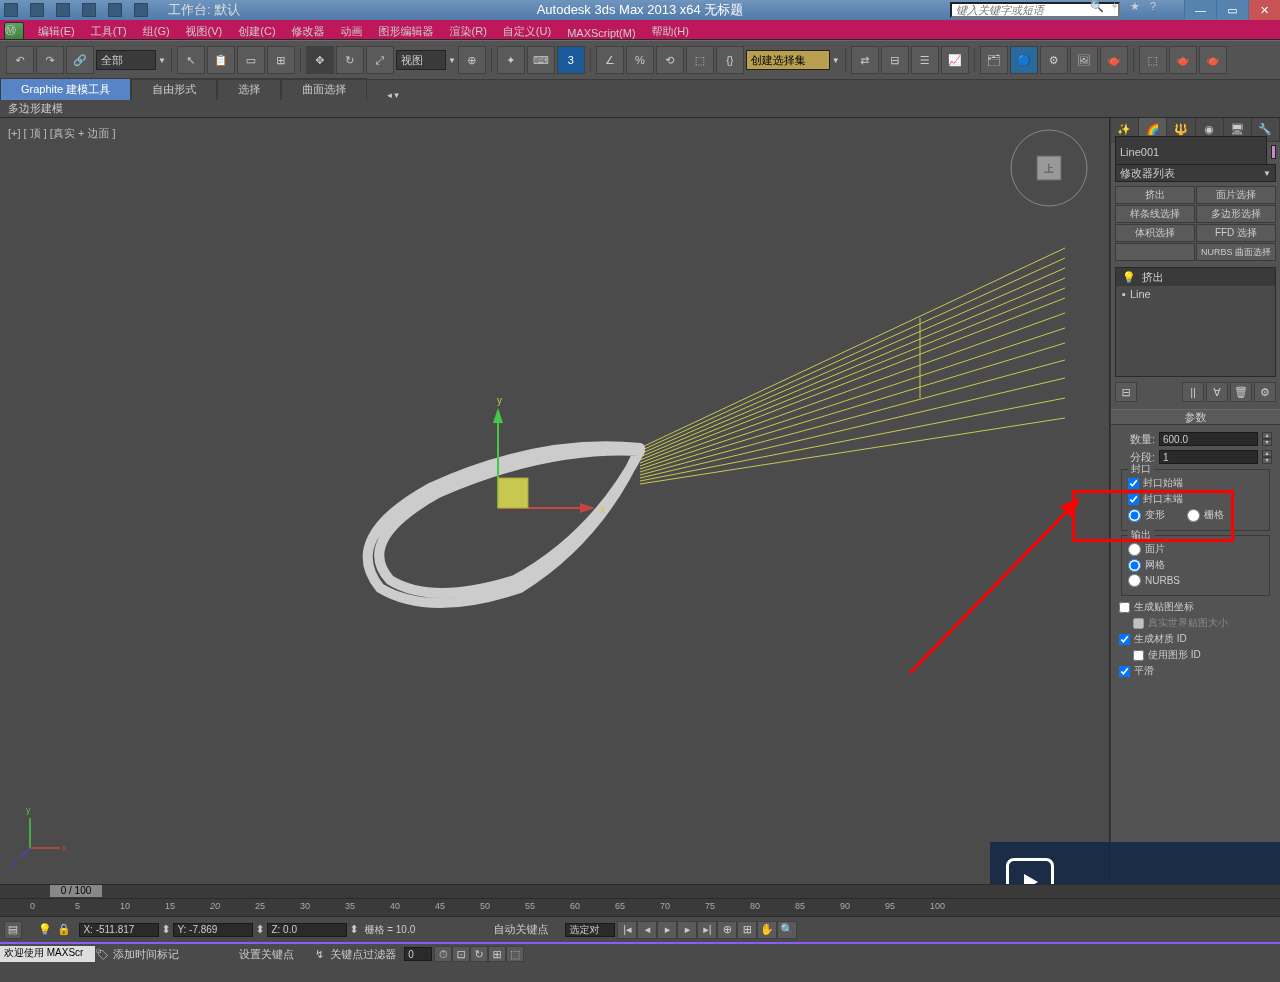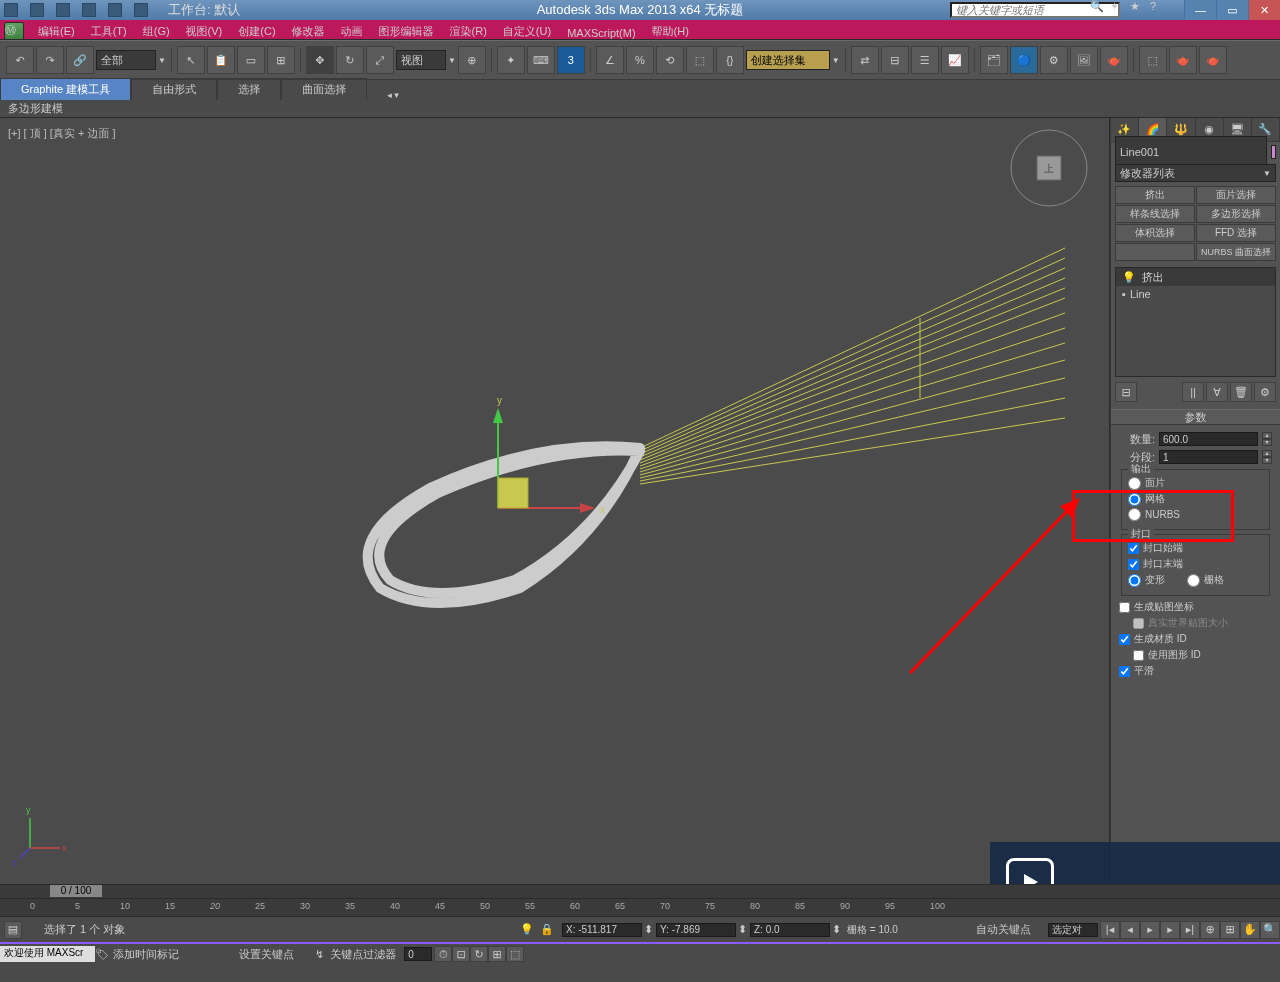--- a/index.html
+++ b/index.html
@@ -320,52 +320,52 @@
         <div class="param-row">
           <span class="param-label">分段:</span>
           <span class="spinner">1</span>
           <span class="spinner-btns">
               <span class="sp-btn">▴</span>
               <span class="sp-btn">▾</span>
             </span>
         </div>
 
         <div class="group-box">
-          <span class="group-title">输出</span>
-          <div class="radio-row">
-              <input type="radio" name="out" style="">
-              <span>面片</span>
-            </div>
-          <div class="radio-row">
-              <input type="radio" name="out" checked="" style="">
-              <span>网格</span>
-            </div>
-          <div class="radio-row">
-              <input type="radio" name="out" style="">
-              <span>NURBS</span>
-            </div>
-        </div>
-
-        <div class="group-box">
           <span class="group-title">封口</span>
           <div class="check-row">
               <input type="checkbox" checked="" style="">
               <span>封口始端</span>
             </div>
           <div class="check-row">
               <input type="checkbox" checked="" style="">
               <span>封口末端</span>
             </div>
           <div class="radio-row">
             <input type="radio" name="cap" checked="" style="">
               <span>变形</span>
             <span style="width:14px"></span>
             <input type="radio" name="cap" style="">
               <span>栅格</span>
           </div>
+        </div>
+
+        <div class="group-box">
+          <span class="group-title">输出</span>
+          <div class="radio-row">
+              <input type="radio" name="out" style="">
+              <span>面片</span>
+            </div>
+          <div class="radio-row">
+              <input type="radio" name="out" checked="" style="">
+              <span>网格</span>
+            </div>
+          <div class="radio-row">
+              <input type="radio" name="out" style="">
+              <span>NURBS</span>
+            </div>
         </div>
 
         <div class="check-row">
             <input type="checkbox" style="">
             <span>生成贴图坐标</span>
           </div>
         <div class="check-row" style="padding-left:14px">
             <input type="checkbox" disabled="" style="">
             <span style="color:#888">真实世界贴图大小</span>
           </div>
@@ -422,21 +422,20 @@
       <span class="ruler-tick" style="left: 840px;">90</span>
       <span class="ruler-tick" style="left: 885px;">95</span>
       <span class="ruler-tick" style="left: 930px;">100</span>
     </div>
 
   <div class="statusbar">
     <div style="width:26px;display:flex;align-items:center;justify-content:center">
         <span class="toolbtn" style="width:18px;height:18px">▤</span>
       </div>
     <div class="status-left" style="width:8px;border:none"></div>
-    <div style="flex:1;padding:0 6px">选择了 1 个 对象</div>
     <span style="color:#c8b050">💡</span>
     <span style="margin:0 6px">🔒</span>
     <span class="coord">X: -511.817</span>
     <span style="width:10px">⬍</span>
     <span class="coord">Y: -7.869</span>
     <span style="width:10px">⬍</span>
     <span class="coord">Z: 0.0</span>
     <span style="width:10px">⬍</span>
     <span class="coord" style="width:90px;background:transparent;border:none">栅格 = 10.0</span>
     <span style="width:40px"></span>

